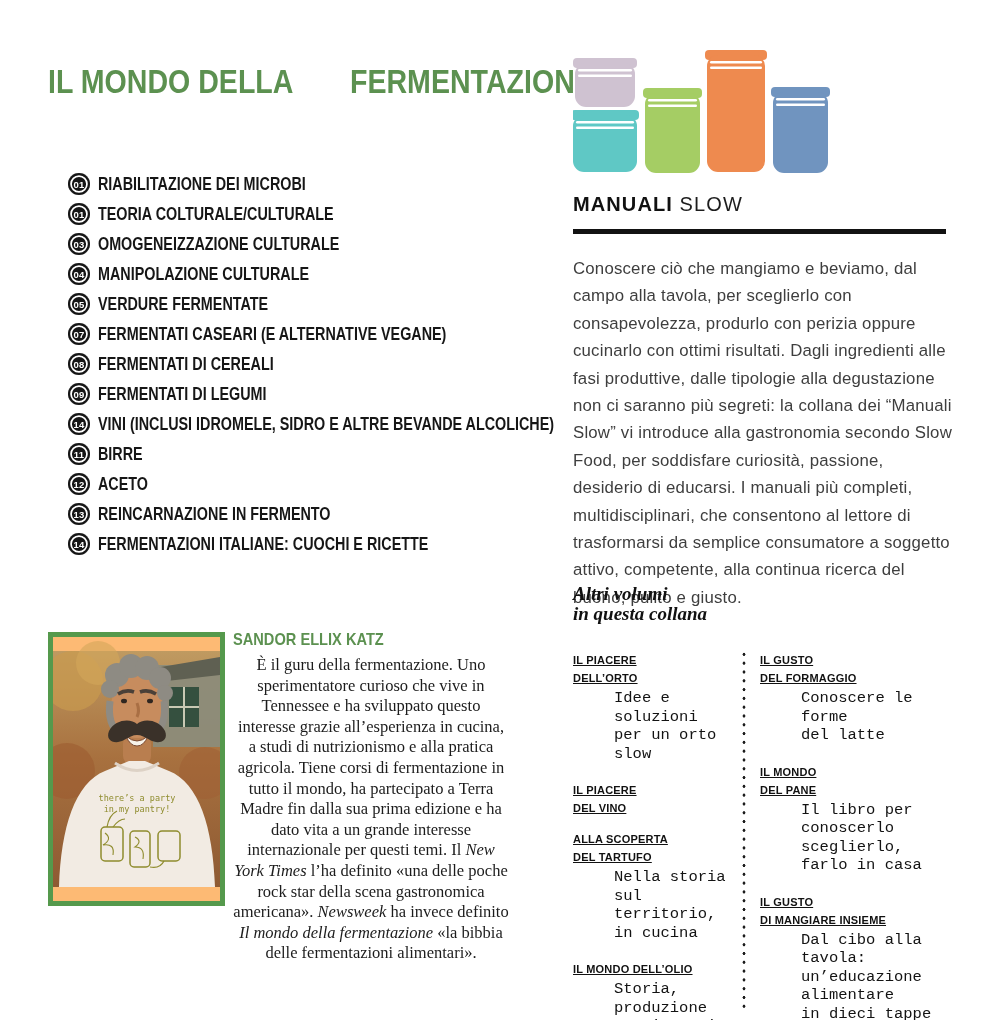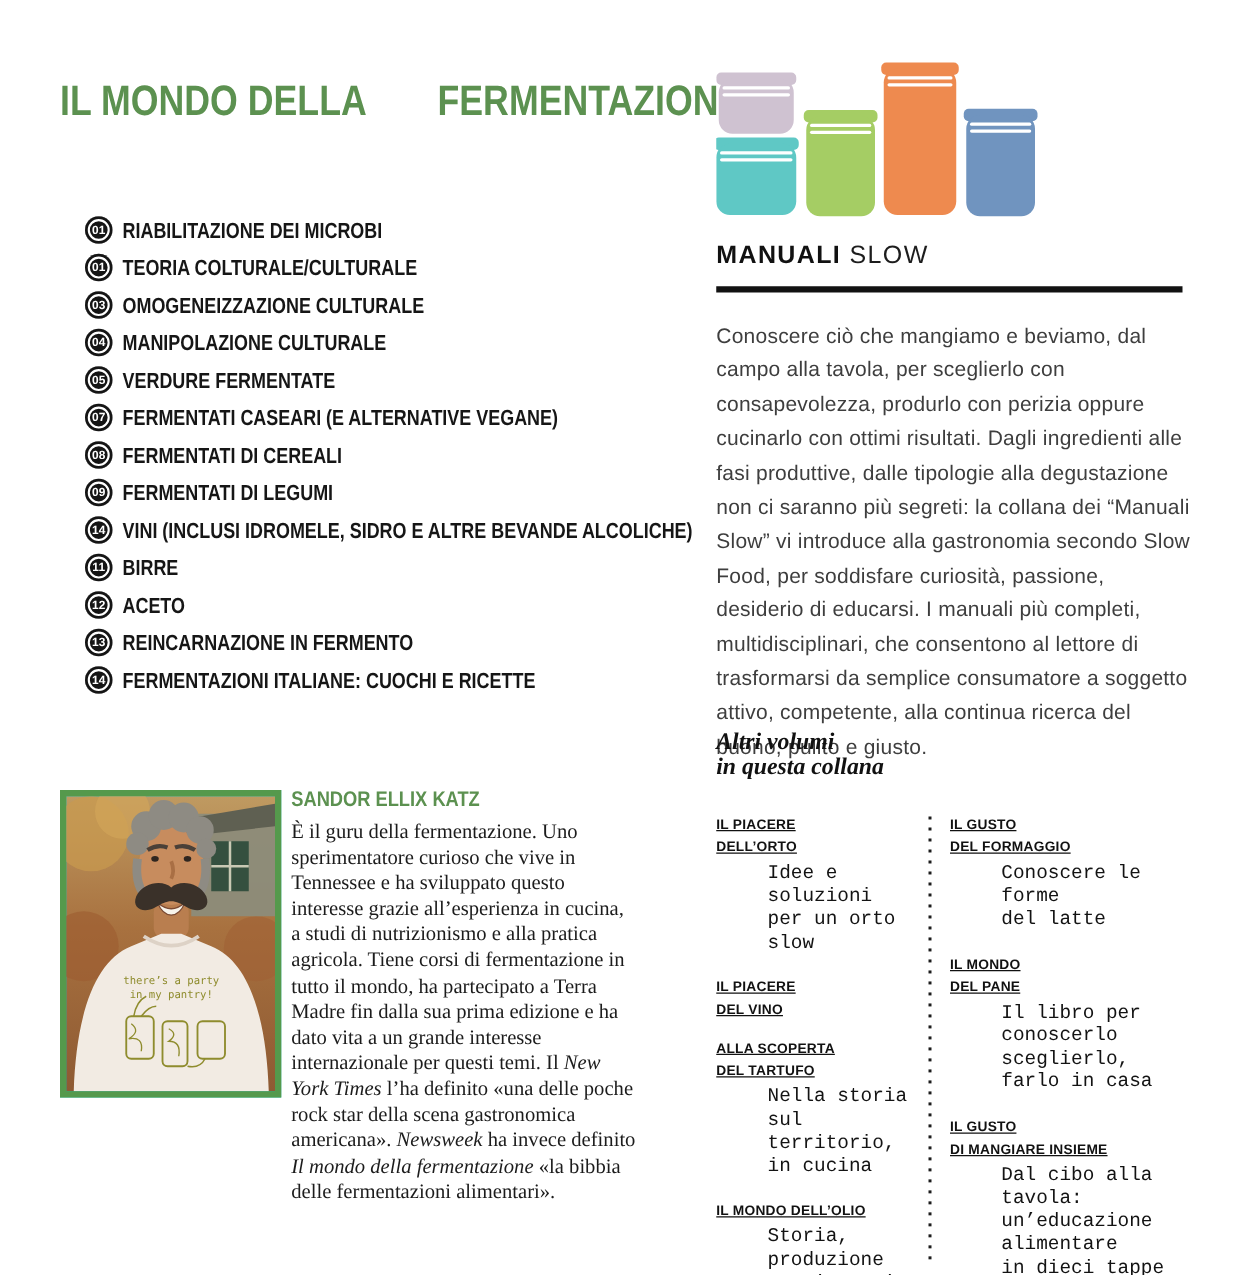--- a/index.html
+++ b/index.html
@@ -16,26 +16,26 @@
   .toc-item{height:30px;display:flex;align-items:center;margin-left:20px;}
   .badge{
     flex:0 0 auto;width:22px;height:22px;border-radius:50%;background:#151515;
     box-shadow:inset 0 0 0 2.2px #151515, inset 0 0 0 3.9px #ffffff;
     color:#fff;font-size:9.5px;font-weight:700;display:flex;align-items:center;justify-content:center;
     margin-right:8px;letter-spacing:0.2px;
   }
   .toc-label{font-weight:700;font-size:17.5px;color:#161616;display:inline-block;
     transform:scaleX(0.82);transform-origin:0 50%;white-space:nowrap;}
 
-  #photo{left:48px;top:632px;width:177px;height:246px;border:5px solid var(--green-border);box-sizing:border-box;background:#14b8a6;}
+  #photo{left:48px;top:632px;width:177px;height:274px;border:5px solid var(--green-border);box-sizing:border-box;background:#fdba74;}
   #photo svg{display:block;width:100%;height:100%;}
 
   #bio{left:233px;top:630px;width:276px;}
   #author-name{font-weight:700;font-size:17px;color:var(--green-text);margin-bottom:5px;}
-  #bio-text{font-family:"Liberation Serif",serif;font-size:16.5px;line-height:20.6px;color:#1c1c1c;}
+  #bio-text{font-family:"Liberation Serif",serif;font-size:16.5px;line-height:20.6px;color:#1c1c1c;text-align:center;}
   #bio-text .it{font-style:italic;}
 
   
   #jars{left:573px;top:42px;}
   #brand{left:573px;top:193px;font-size:20px;letter-spacing:1.1px;color:#111;}
   .brand-bold{font-weight:700;}
   .brand-light{font-weight:400;color:#1d1d1d;}
   #rule{left:573px;top:229px;width:373px;height:5px;background:#121212;}
   #intro{left:573px;top:255px;width:382px;font-size:16.8px;line-height:27.4px;color:#3e3e3e;letter-spacing:0.2px;}
   #other-title{left:573px;top:584px;font-family:"Liberation Serif",serif;font-weight:700;font-size:19px;line-height:20px;color:#111;white-space:pre-line;font-style:italic;}

